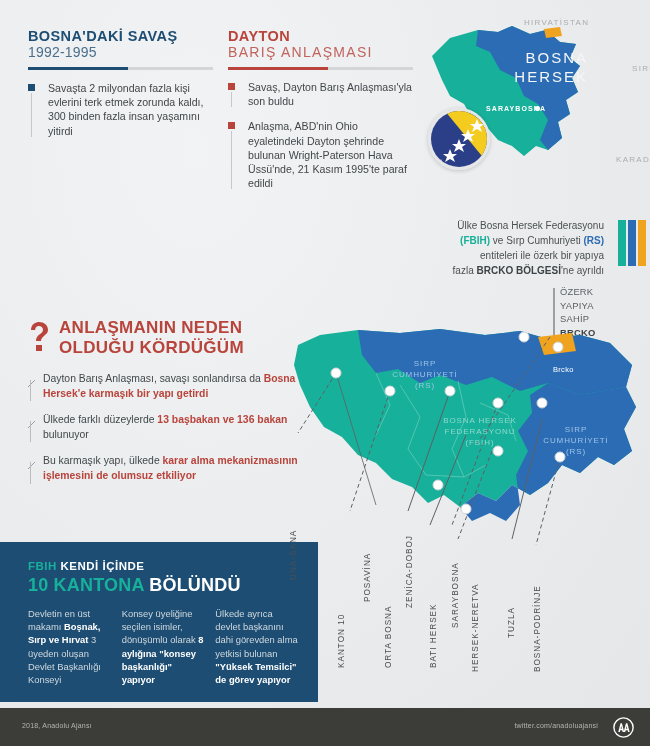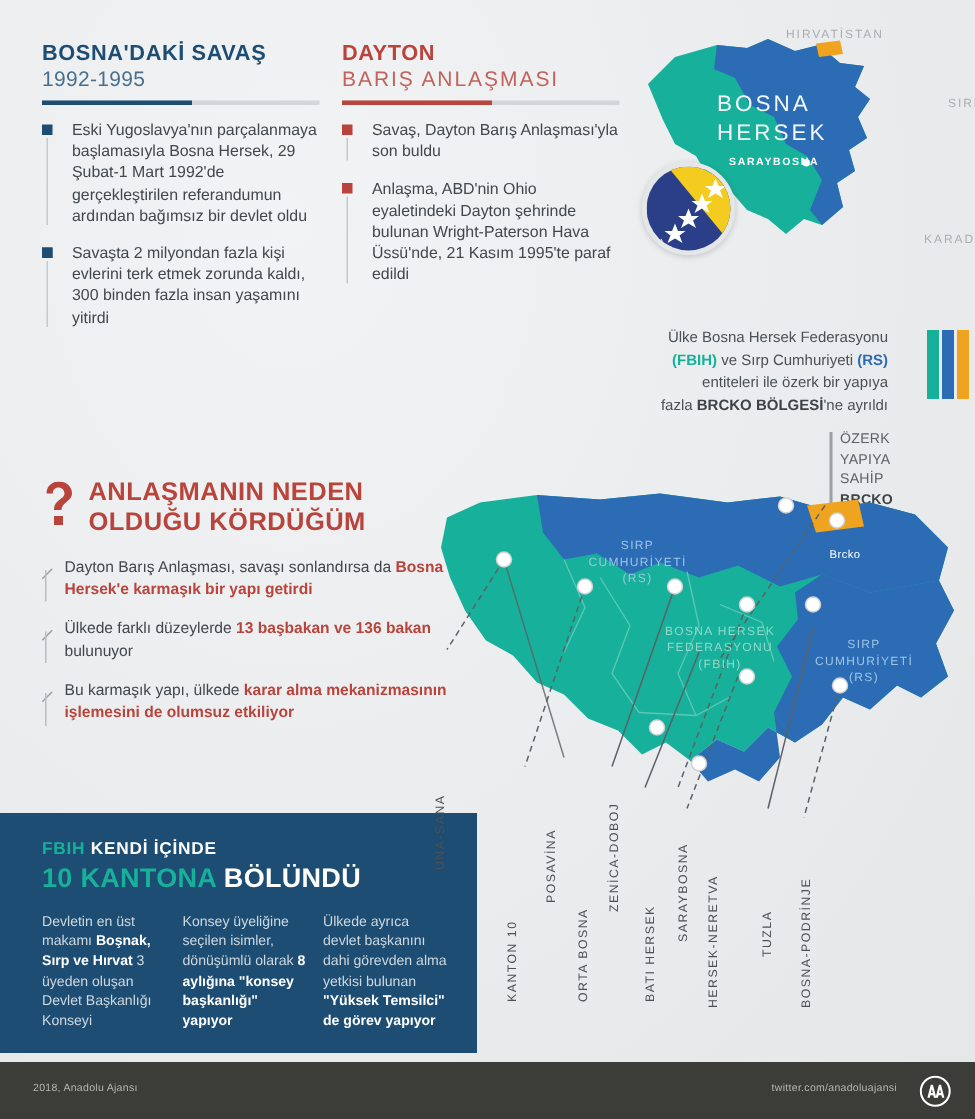--- a/index.html
+++ b/index.html
@@ -33,35 +33,35 @@
   .bullet p { font-size: 10.6px; line-height: 14.2px; color: #41474b; }
 
   
   #minimap { position: absolute; left: 420px; top: 0; width: 230px; height: 200px; }
   #minimap svg { position: absolute; inset: 0; }
   .nb-label { position: absolute; font-size: 8px; letter-spacing: 1.3px;
               color: #a9aeb2; font-weight: normal; margin-left: 40px; }
   #lb-hrv { left: 484px; top: 18px; }
   #lb-srb { left: 592px; top: 64px; }
   #lb-kar { left: 576px; top: 155px; }
-  #bh-name { position: absolute; left: 478px; top: 60px; width: 110px;
-             text-align: left; font-size: 15px; letter-spacing: 2px;
+  #bh-name { position: absolute; left: 478px; top: 48px; width: 110px;
+             text-align: right; font-size: 15px; letter-spacing: 2px;
              color: #f4f6f7; line-height: 19px; font-weight: normal; }
   #saray { position: absolute; left: 486px; top: 105px; font-size: 7px;
            letter-spacing: 1.1px; color: #ffffff; font-weight: bold; }
   #saray-dot { position: absolute; left: 535px; top: 106px; width: 5px; height: 5px;
                border-radius: 50%; background: #fff; }
   #flag { position: absolute; left: 428px; top: 108px; width: 62px; height: 62px;
           border-radius: 50%; overflow: hidden; border: 3px solid #e4e6e8;
           box-shadow: 0 1px 4px rgba(0,0,0,.18); }
 
   
   #legend { position: absolute; left: 424px; top: 218px; width: 222px; }
   #legend .txt { font-size: 10px; line-height: 15px; text-align: right;
-                 color: #4a5054; padding-right: 54px; }
+                 color: #4a5054; padding-right: 42px; }
   #legend .bars { position: absolute; right: 0; top: 2px; width: 28px; height: 46px;
                   display: flex; gap: 2px; }
   #legend .bars > i { flex: 1; }
   .c-fbih { color: #17b09a; font-weight: bold; }
   .c-rs   { color: #2b6cb5; font-weight: bold; }
   .c-brcko{ color: #3d4347; font-weight: bold; }
 
   
   #brcko-call { position: absolute; left: 560px; top: 285px; width: 80px;
                 font-size: 9.4px; line-height: 13.5px; color: #5b6166;
@@ -134,21 +134,20 @@
   <div class="col" id="col-war">
     <div class="ttl-main" style="color:#1d4d73">BOSNA'DAKİ SAVAŞ</div>
     <div class="ttl-sub" style="color:#4a6f8c">1992-1995</div>
     <div class="rule">
       <i style="background:#1d4d73"></i>
       </div>
     <div class="bullets">
       <div class="bullet">
         <span class="mk" style="background:#1d4d73"></span>
         <span class="vr"></span>
-        <p>Eski Yugoslavya'nın parçalanmaya başlamasıyla Bosna Hersek, 29 Şubat-1 Mart 1992'de gerçekleştirilen referandumun ardından bağımsız bir devlet oldu</p>
       </div>
       <div class="bullet">
         <span class="mk" style="background:#1d4d73"></span>
         <span class="vr"></span>
       </div>
       <div class="bullet">
         <span class="mk" style="background:#1d4d73"></span>
         <span class="vr"></span>
         <p>Savaşta 2 milyondan fazla kişi evlerini terk etmek zorunda kaldı, 300 binden fazla insan yaşamını yitirdi</p>
       </div>

